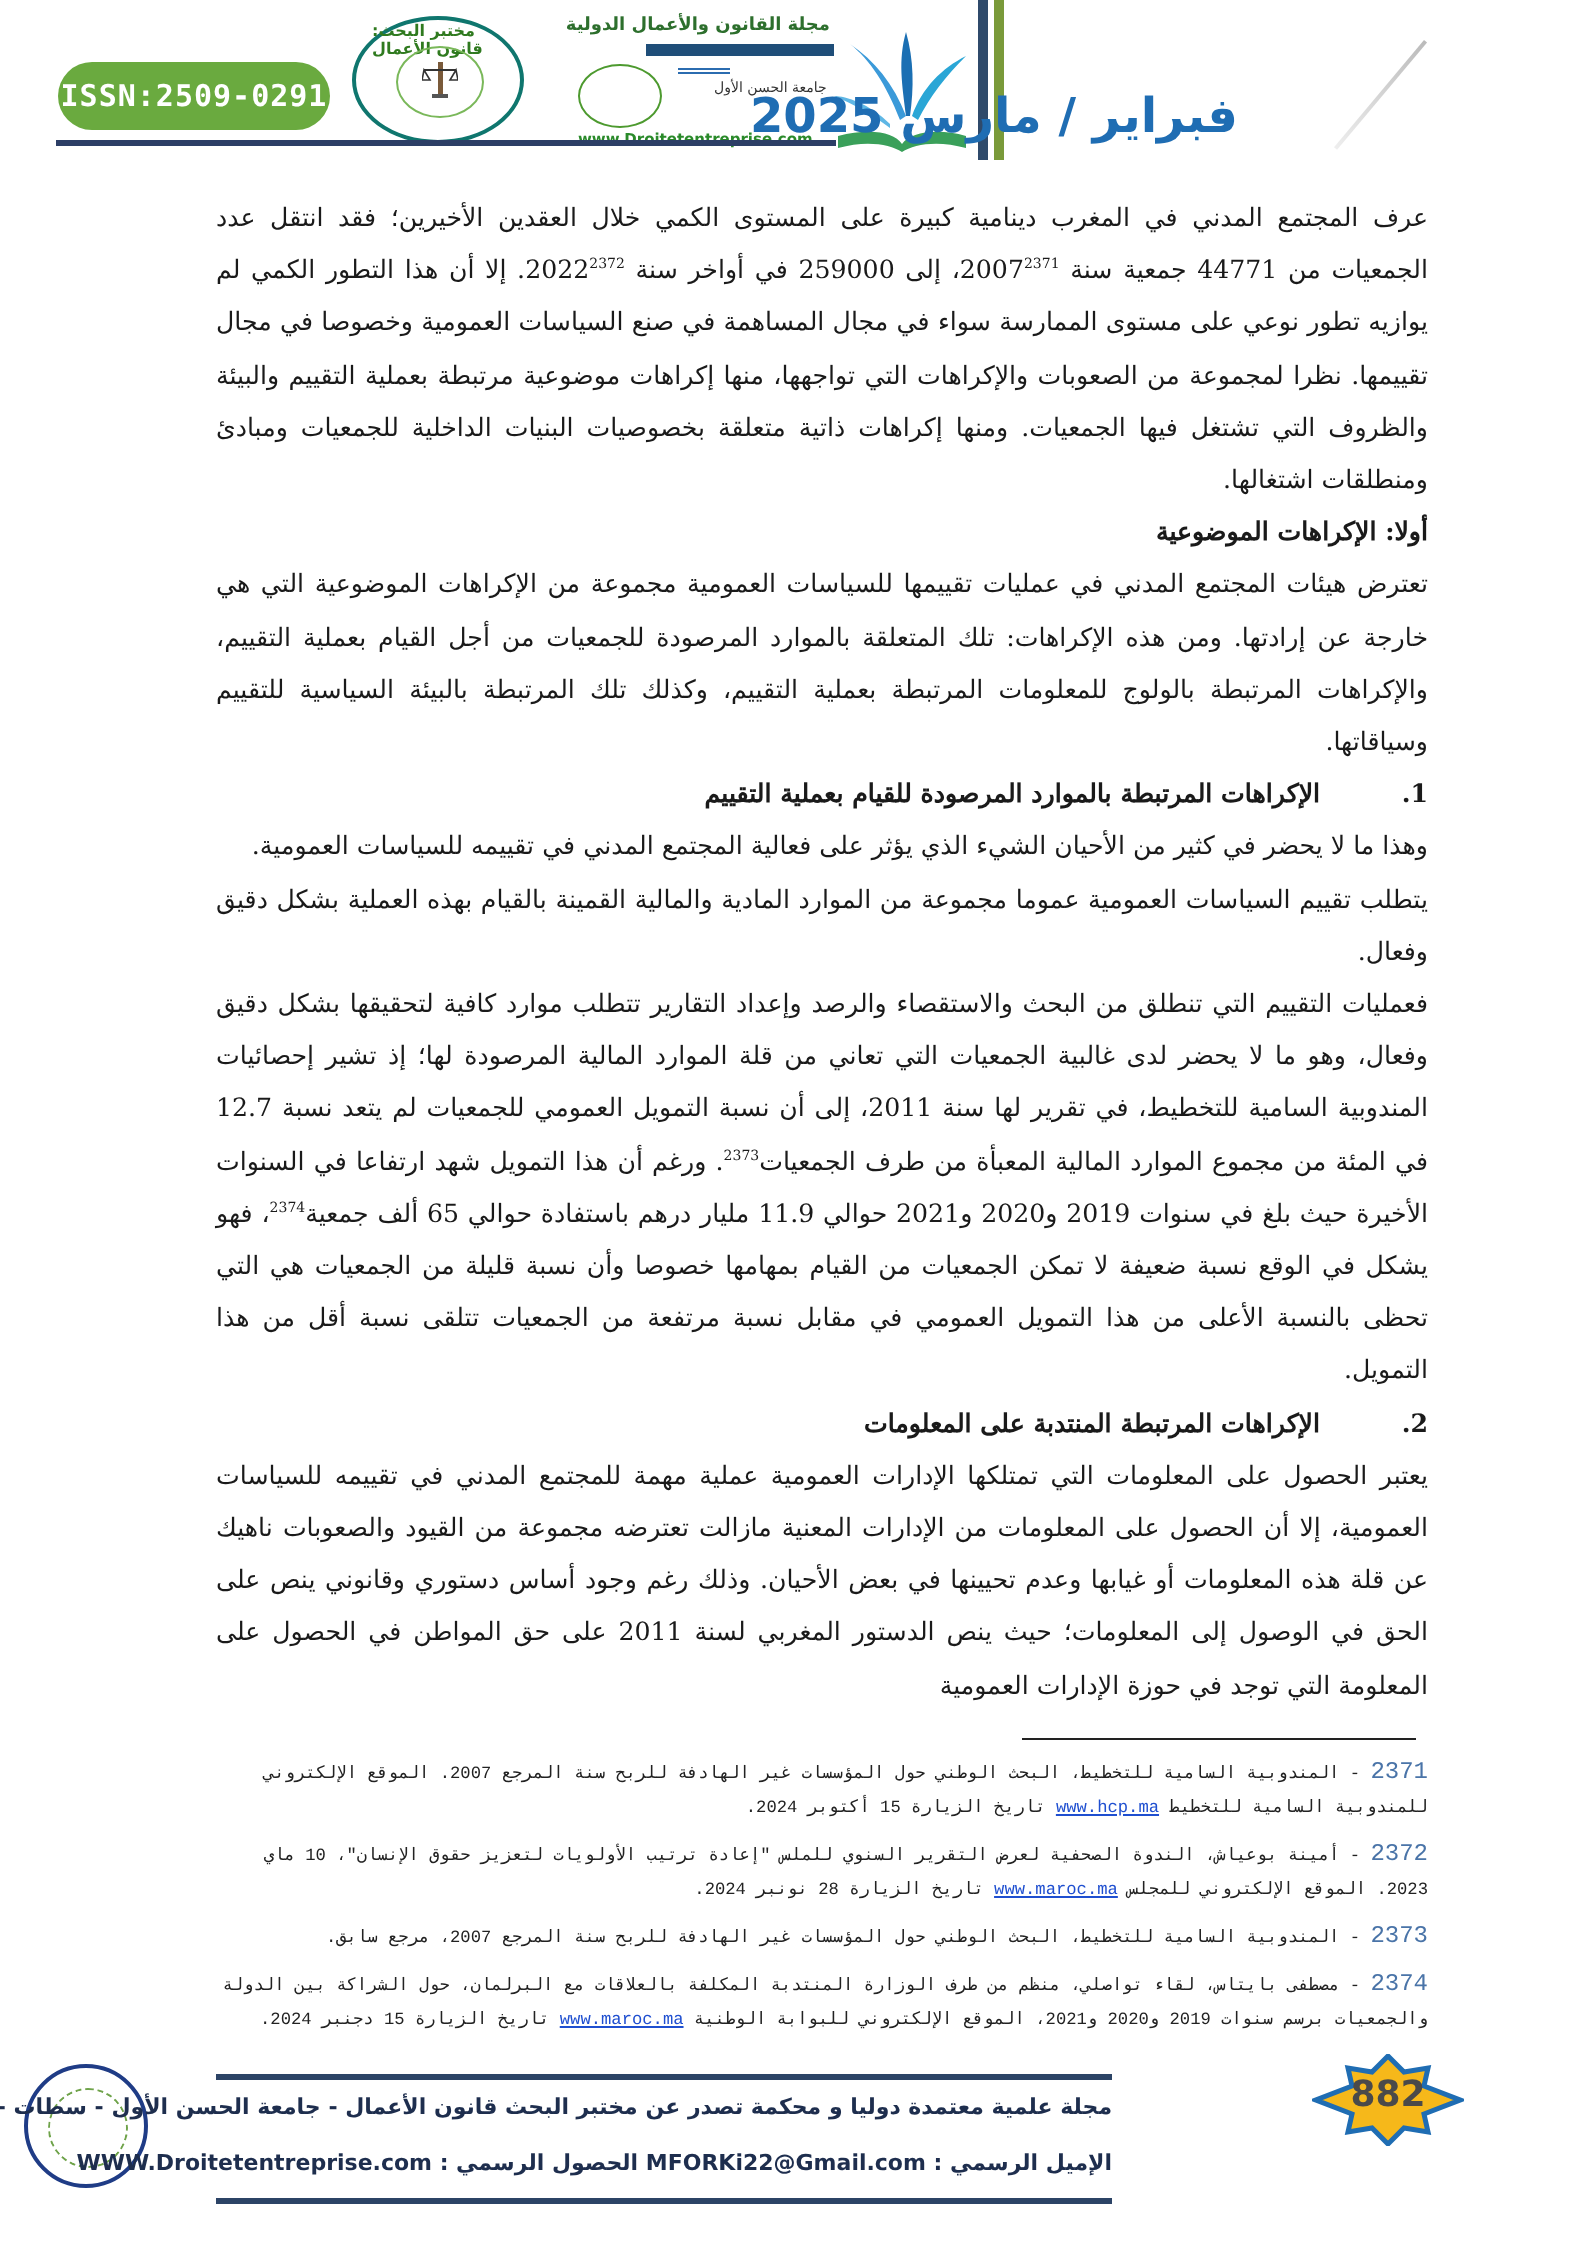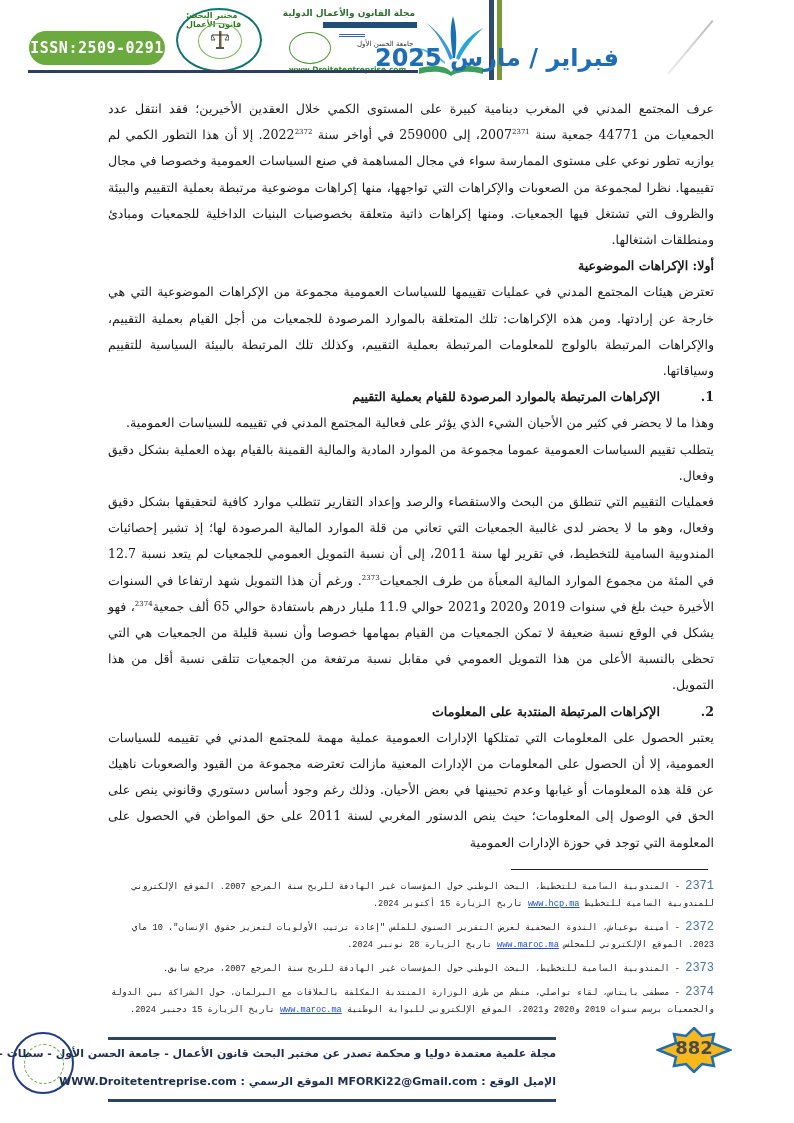--- a/index.html
+++ b/index.html
@@ -149,19 +149,19 @@
   <div class="fn">
     <span class="fn-no">2374</span><span> - مصطفى بايتاس، لقاء تواصلي، منظم من طرف الوزارة المنتدبة المكلفة بالعلاقات مع البرلمان، حول الشراكة بين الدولة والجمعيات برسم سنوات 2019 و2020 و2021، الموقع الإلكتروني للبوابة الوطنية </span><a>www.maroc.ma</a><span> تاريخ الزيارة 15 دجنبر 2024.</span>
   </div>
 </div>
 
 <div class="footer-seal">
   <div class="inner"></div>
 </div>
 <div class="fline-a"></div>
 <div class="footer-line1">مجلة علمية معتمدة  دوليا و محكمة تصدر عن مختبر البحث قانون الأعمال - جامعة الحسن الأول - سطات - المغرب</div>
-<div class="footer-line2">الإميل الوقع :  MFORKi22@Gmail.com  الموقع الرسمي : WWW.Droitetentreprise.com</div>
+<div class="footer-line2">الإميل الرسمي :  MFORKi22@Gmail.com  الحصول الرسمي : WWW.Droitetentreprise.com</div>
 <div class="fline-b"></div>
 
 <svg class="page-badge" viewBox="0 0 76 46">
   <polygon points="38,1 46,9 58,7 56,16 74,23 56,30 58,39 46,37 38,45 30,37 18,39 20,30 2,23 20,16 18,7 30,9" fill="#f6b81a" stroke="#1f6db3" stroke-width="2.5"></polygon>
 </svg>
 <div class="page-num">882</div>
 
 </body></html>

